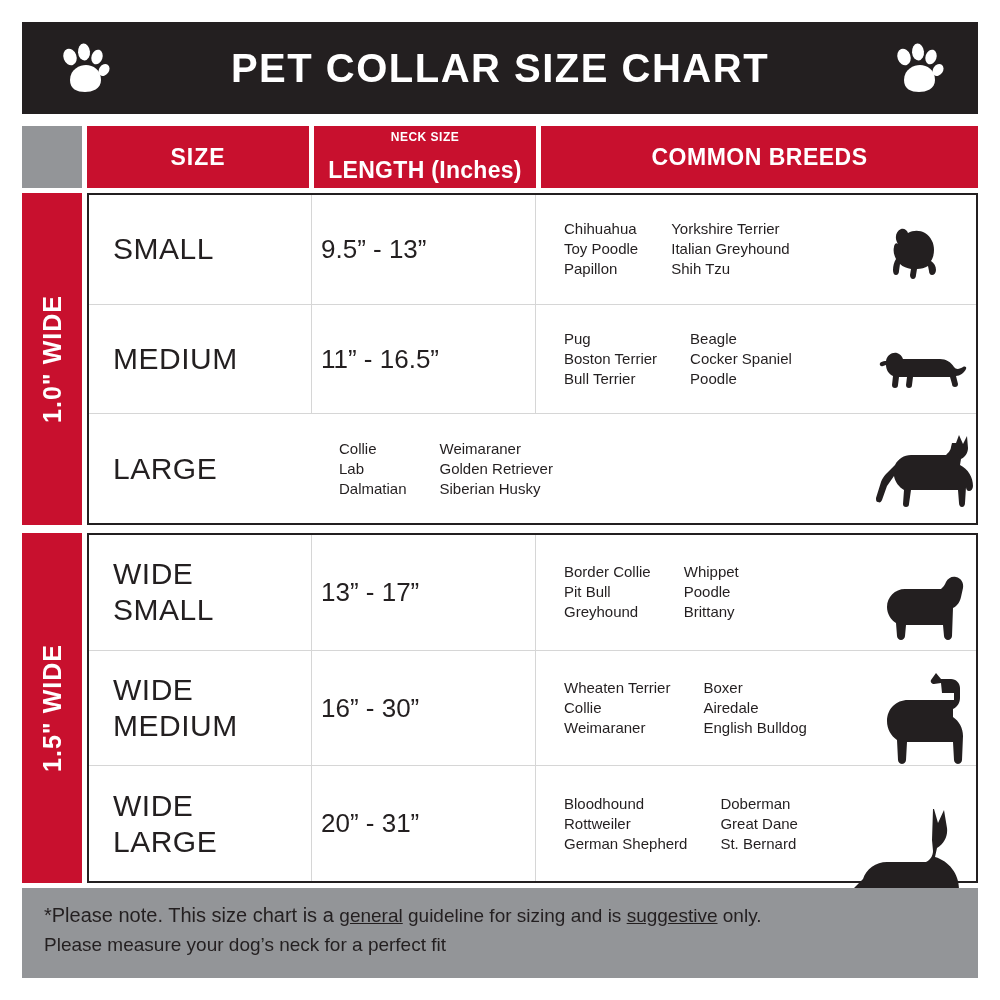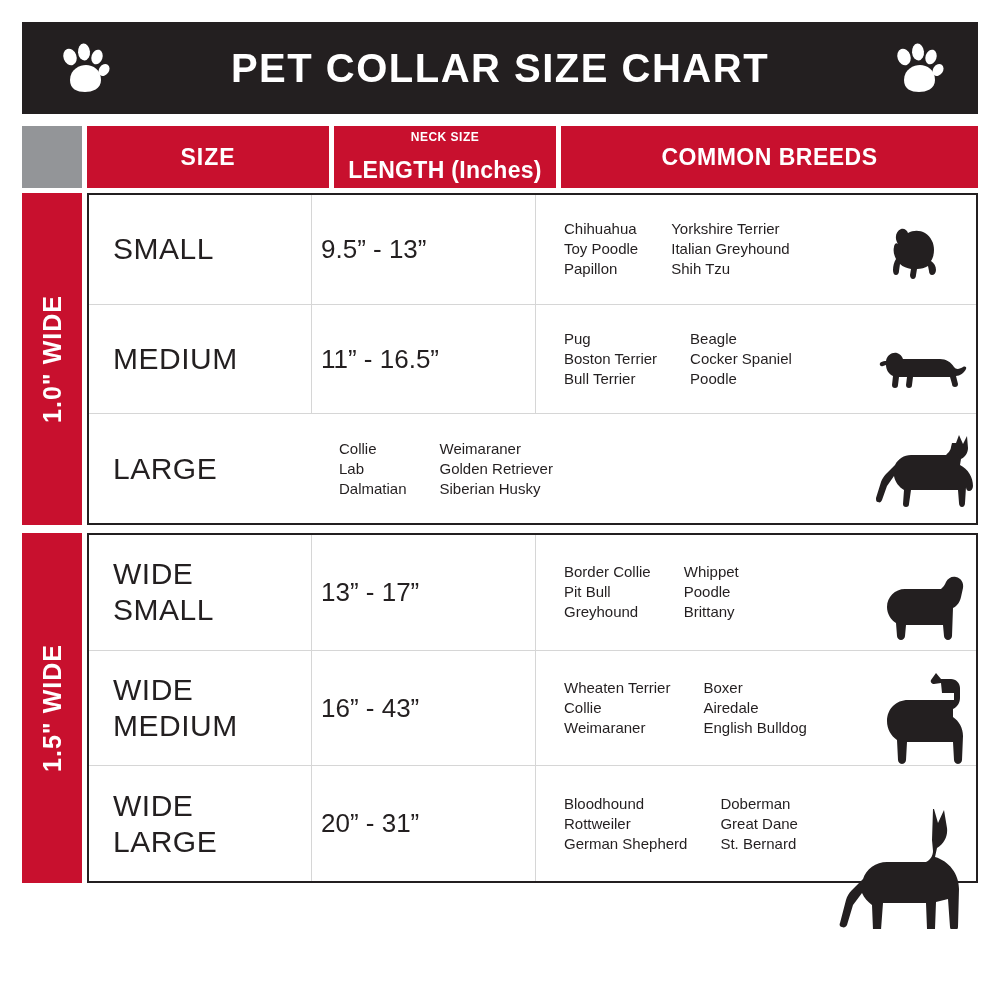--- a/index.html
+++ b/index.html
@@ -70,21 +70,21 @@
     background: #c8102e;
     color: #ffffff;
     display: flex;
     flex-direction: column;
     align-items: center;
     justify-content: center;
     margin-right: 5px;
     font-weight: bold;
   }
   .colhead .cell:last-child { margin-right: 0; align-items: center; }
-  .ch-size { width: 242px; font-size: 23px; letter-spacing: 1px; }
+  .ch-size { width: 222px; font-size: 23px; letter-spacing: 1px; }
   .ch-length { width: 222px; }
   .ch-breeds { flex: 1; font-size: 23px; letter-spacing: .5px; }
   .ch-length .small-label {
     font-size: 12px;
     font-weight: bold;
     letter-spacing: .5px;
     line-height: 12px;
     margin-bottom: 15px;
   }
   .ch-length .big-label {
@@ -334,21 +334,21 @@
               <svg viewBox="0 0 96 80" width="96" height="80" aria-hidden="true">
                 <path fill="#231f20" d="M74 14c2-4 6-6 10-5 5 1 8 6 7 11l-2 9c-1 5-4 9-8 11l-1 28c0 2-2 4-4 4s-4-2-4-4l-1-11H34l-1 11c0 2-2 4-4 4s-4-2-4-4l-1-13c-5-3-9-9-9-16 0-10 8-18 18-18h36c2-2 4-4 5-7z"></path>
               </svg>
             </span>
           </div>
         </div>
 
         <div class="row">
           <div class="c-size two-line" style="white-space:pre-line;">WIDE
 MEDIUM</div>
-          <div class="c-len">16” - 43”</div>
+          <div class="c-len">16” - 30”</div>
           <div class="c-breeds">
             <div class="breed-col col1">Wheaten Terrier
 Collie
 Weimaraner</div>
             <div class="breed-col col2">Boxer
 Airedale
 English Bulldog</div>
             <span class="dog" style="width:100px;height:96px;right:6px;bottom:0px;">
               <svg viewBox="0 0 100 96" width="100" height="96" aria-hidden="true">
                 <path fill="#231f20" d="M66 4l5 6h10c5 0 9 4 9 9v10c0 5-3 9-7 11v8c6 4 10 11 10 19l-1 24c0 2-2 4-4 4s-4-2-4-4l-1-18H37l-1 18c0 2-2 4-4 4s-4-2-4-4l-1-20c-6-4-10-11-10-19 0-12 9-21 21-21h29c3-1 5-4 5-7l-1-10-7 1c-2 0-4-2-3-4l5-7z"></path>
@@ -375,14 +375,20 @@
               </svg>
             </span>
           </div>
         </div>
 
       </div>
     </div>
 
   </div>
 
+  <div class="footnote">
+    <div>
+      <span class="fn-star">*Please note. This size chart is a </span><u>general</u><span> guideline for sizing and is </span><u>suggestive</u><span> only.</span>
+    </div>
+    <div>Please measure your dog’s neck for a perfect fit</div>
+  </div>
 
 </div>
 
 </body></html>

